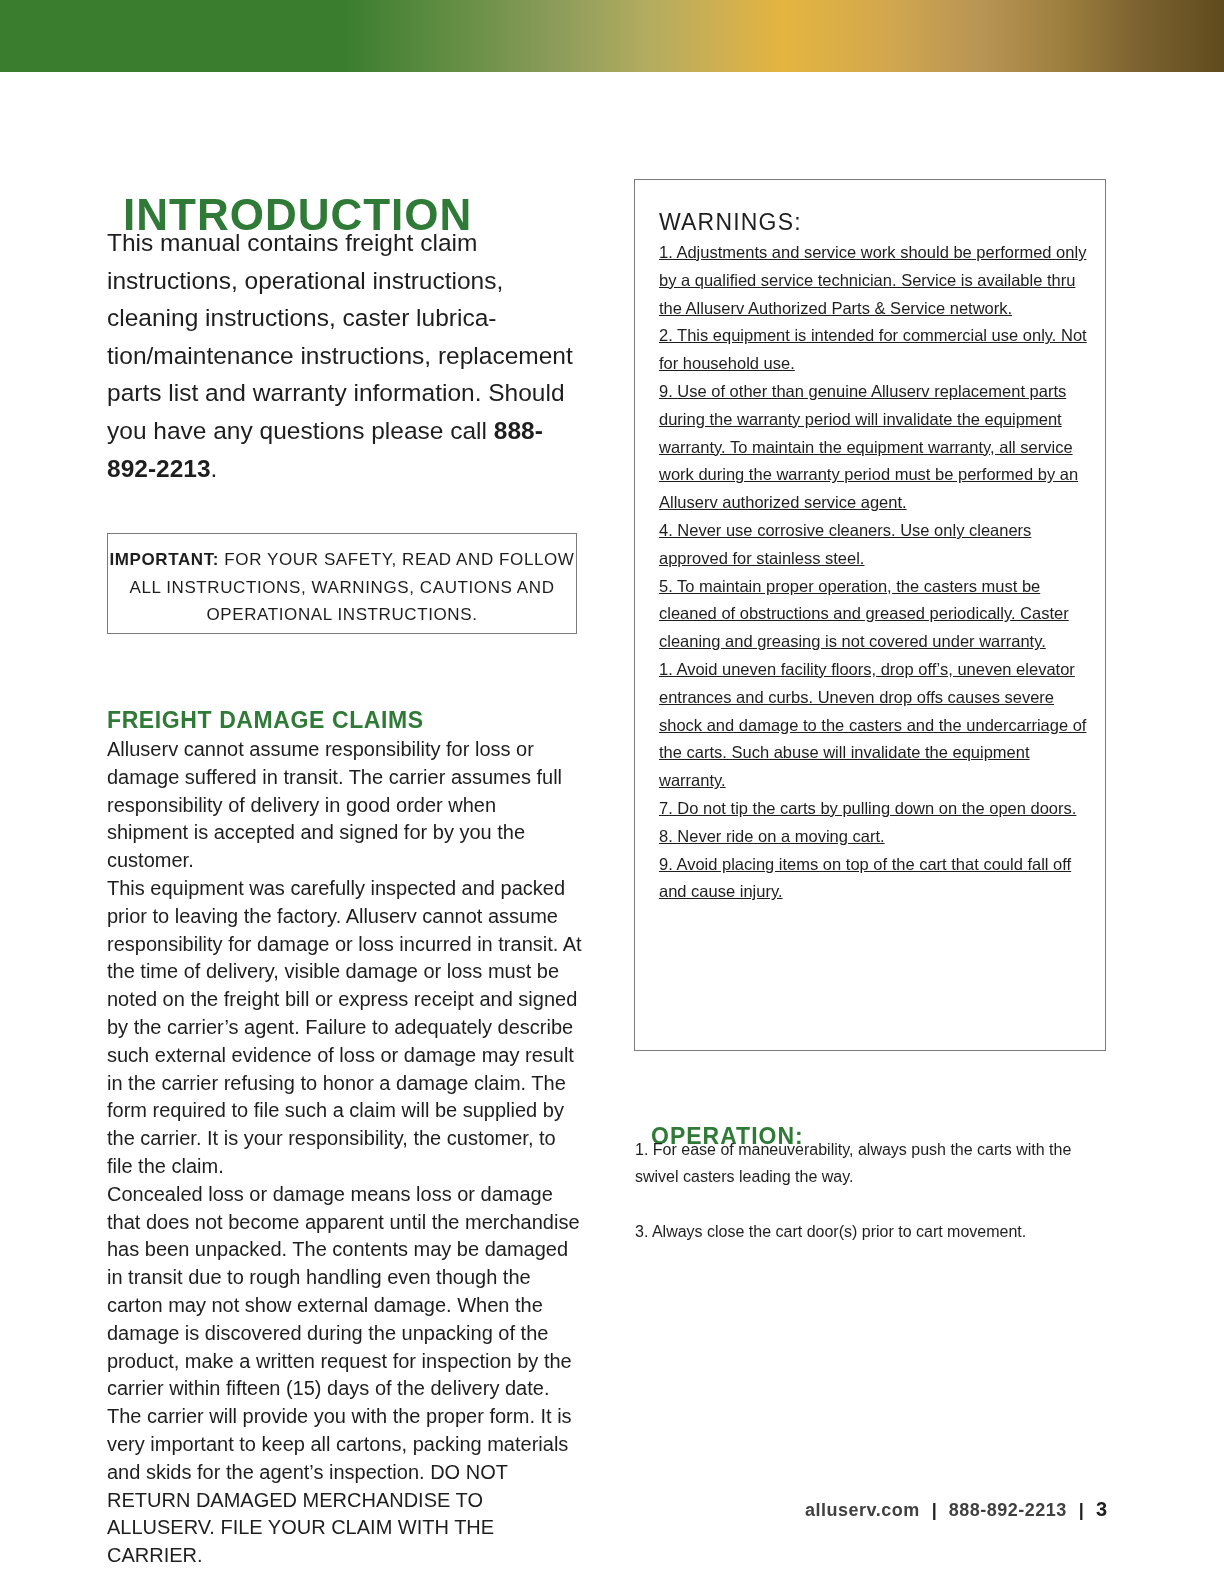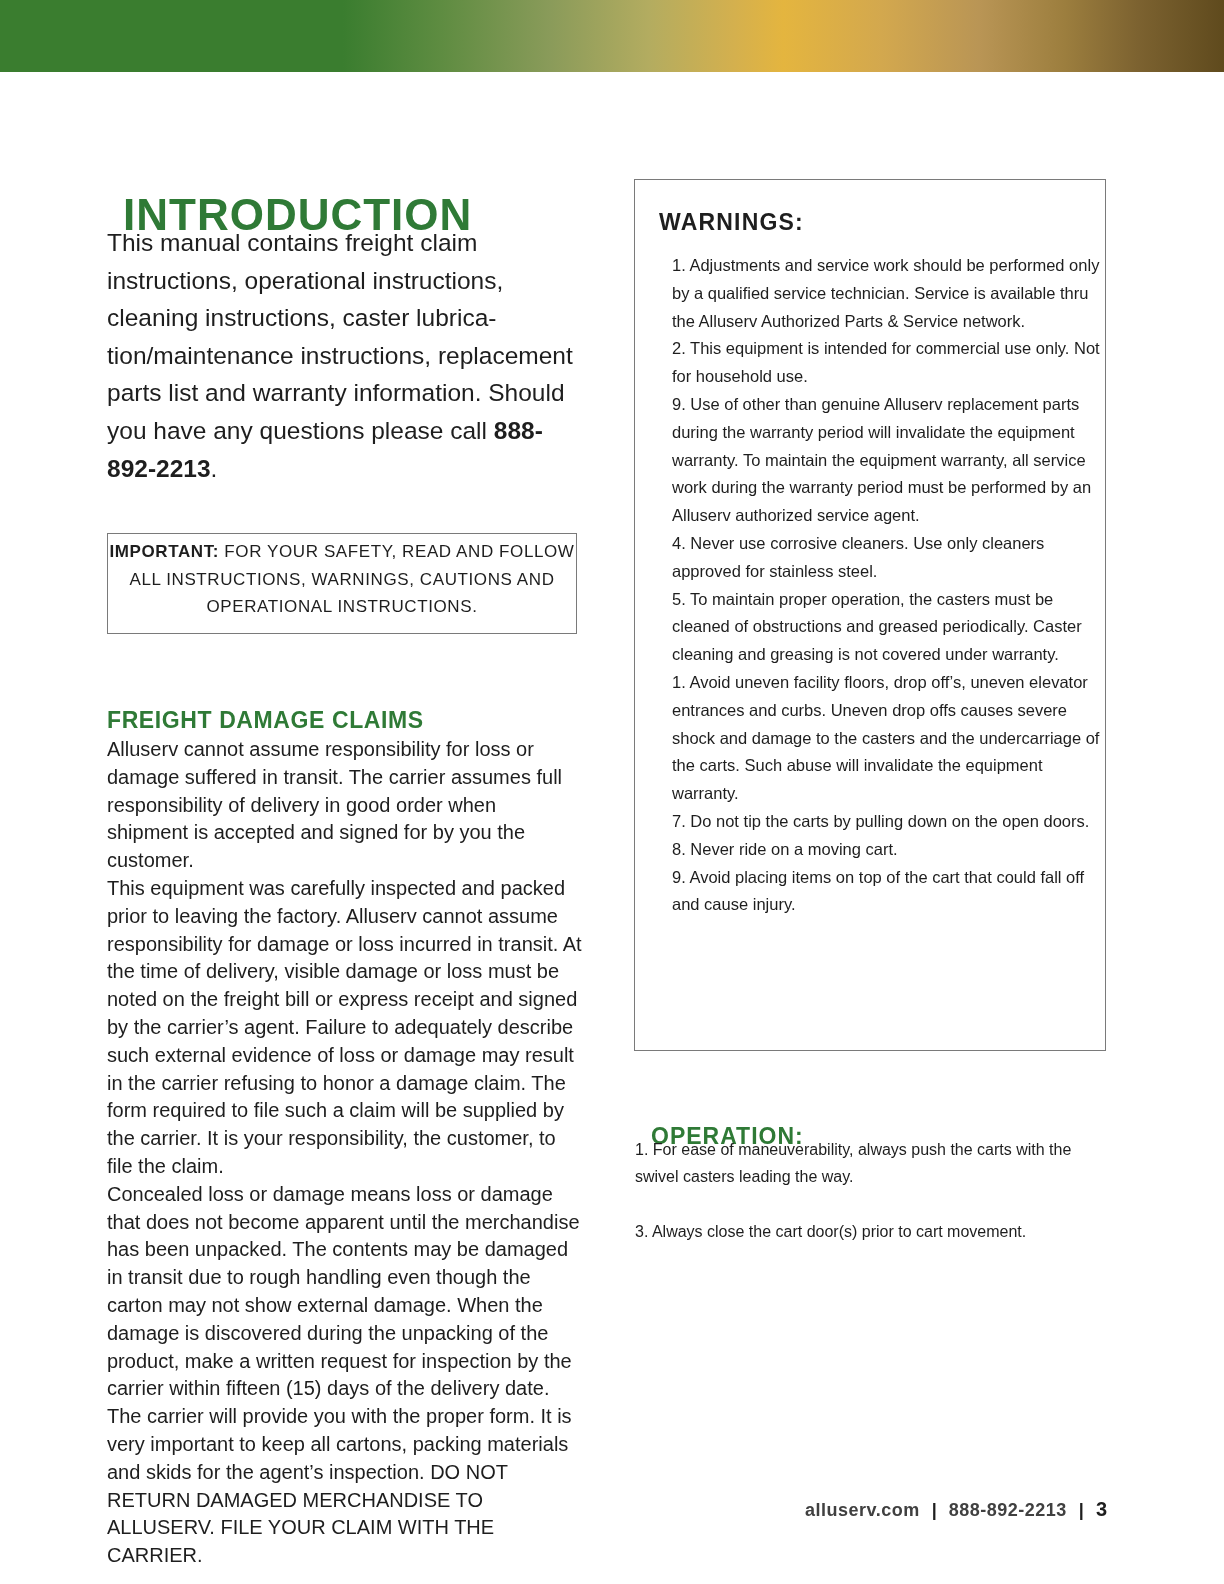--- a/index.html
+++ b/index.html
@@ -24,21 +24,21 @@
     }
     .intro-body {
       position: absolute; left: 107px; top: 224px; width: 480px;
       font-size: 24.5px; line-height: 37.6px; color: #1e1e1e; margin: 0;
     }
     .intro-body .phone { font-weight: bold; }
 
     .important-box {
       position: absolute; left: 107px; top: 533px; width: 470px; height: 101px;
       border: 1.5px solid #7a7a7a; box-sizing: border-box;
-      text-align: center; padding-top: 4px;
+      text-align: center; padding-top: 12px;
       font-size: 17px; line-height: 27.5px; letter-spacing: 0.6px; color: #1e1e1e;
     }
     .important-box .lead { font-weight: bold; }
 
     .freight-title {
       position: absolute; left: 107px; top: 704px; margin: 0;
       font-size: 23px; font-weight: bold; letter-spacing: 0.6px; color: #2f7a36;
       line-height: 32px;
     }
     .freight-body {
@@ -47,27 +47,27 @@
     }
     .freight-body p { margin: 0; }
 
     
     .warnings-box {
       position: absolute; left: 634px; top: 179px; width: 472px; height: 872px;
       border: 1.5px solid #7a7a7a; box-sizing: border-box;
     }
     .warnings-title {
       position: absolute; left: 659px; top: 206px; margin: 0;
-      font-size: 23px; font-weight: bold; letter-spacing: 1.2px; color: #1e1e1e;
+      font-size: 23px; font-weight: normal; letter-spacing: 1.2px; color: #1e1e1e;
       line-height: 32px;
     }
     .warnings-list {
       position: absolute; left: 659px; top: 239px; width: 432px;
       font-size: 16.5px; line-height: 27.8px; color: #1e1e1e;
-      list-style: none; margin: 13px; padding: 0;
+      list-style: none; margin: 0; padding: 0; text-decoration: underline;
     }
     .warnings-list li { margin: 0; }
 
     .operation-title {
       position: absolute; left: 635px; top: 1104px; margin: 16px;
       font-size: 23px; font-weight: bold; letter-spacing: 1px; color: #2f7a36;
       line-height: 32px;
     }
     .operation-list {
       position: absolute; left: 635px; top: 1136px; width: 475px;

